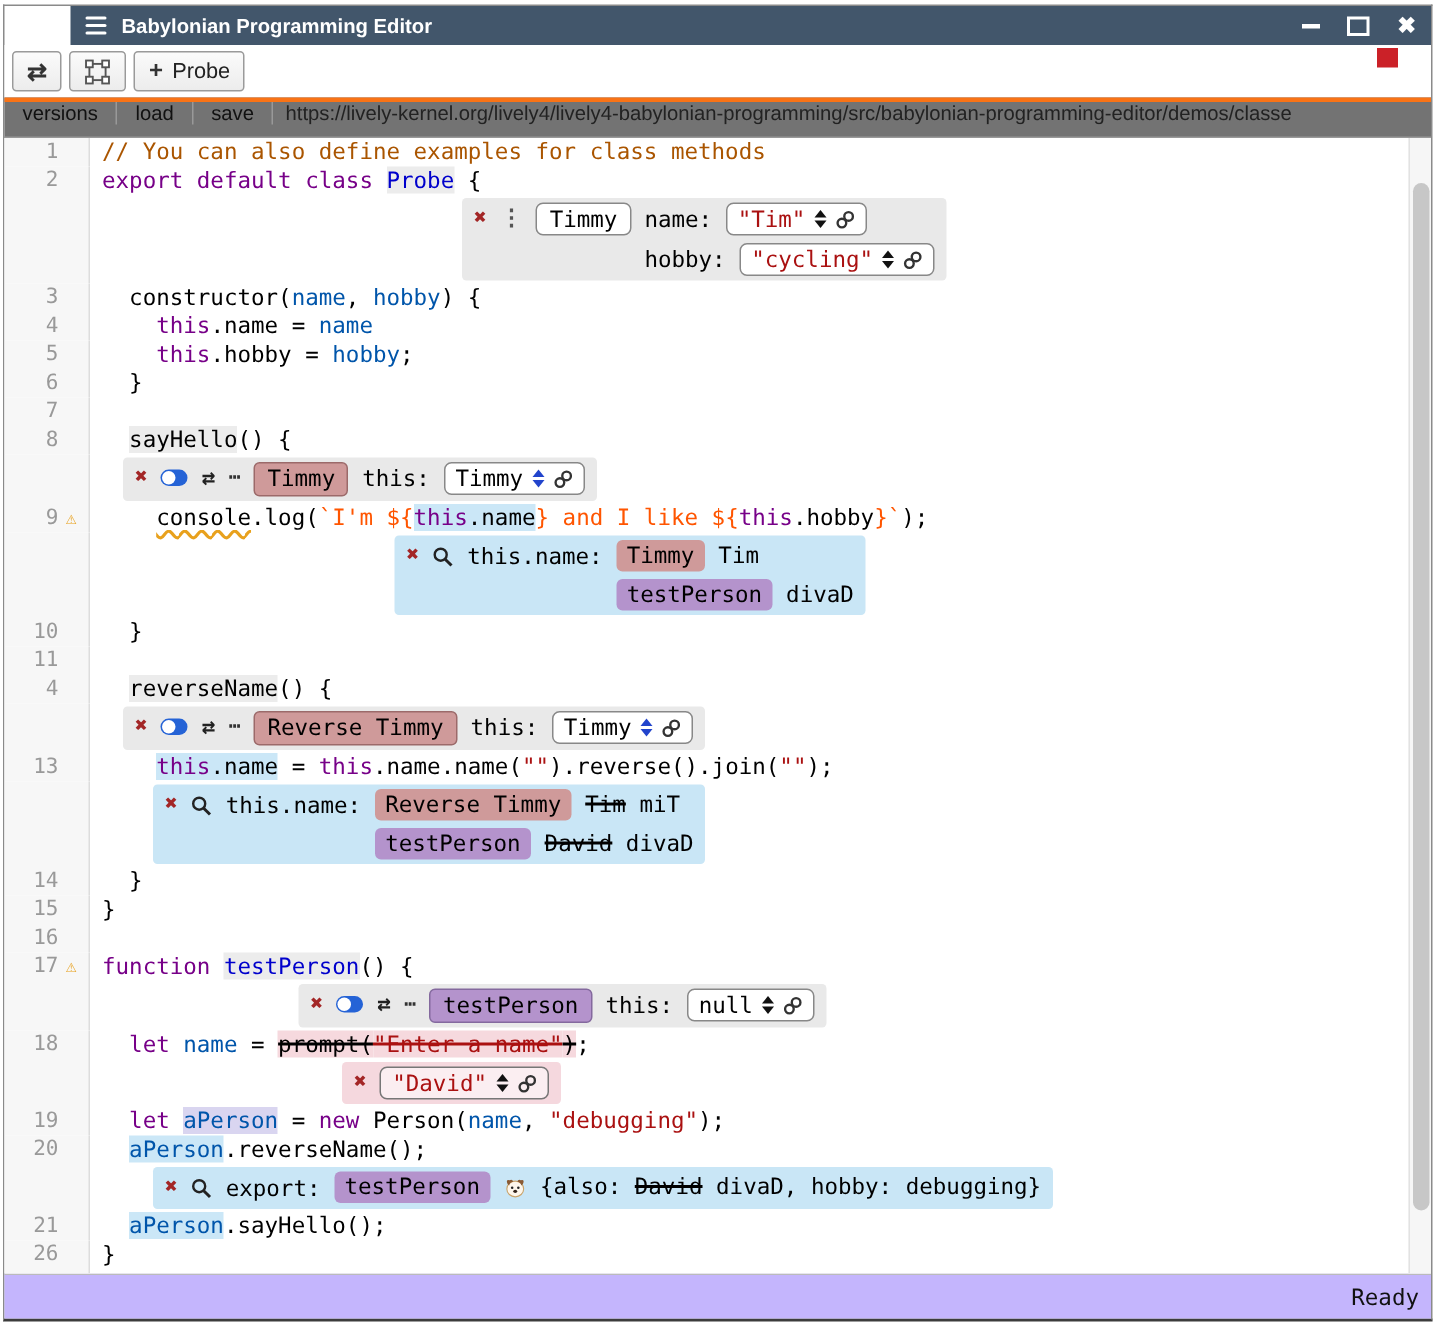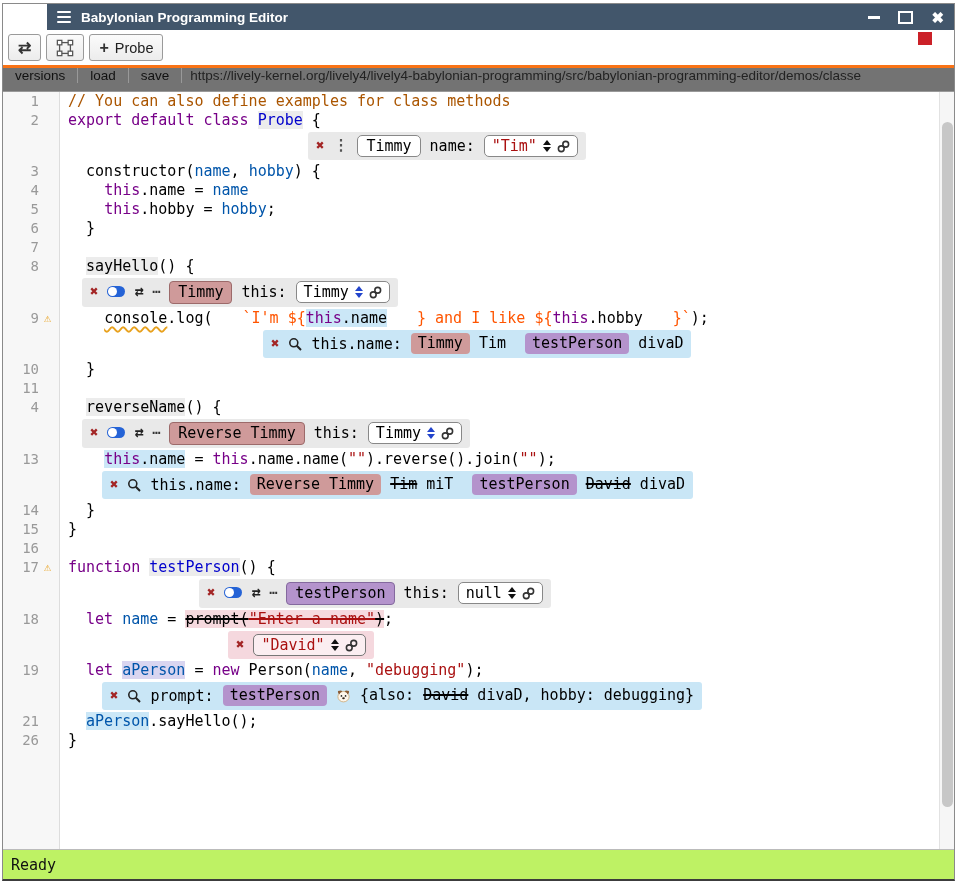--- a/index.html
+++ b/index.html
@@ -32,21 +32,21 @@
   .rows{flex:1;display:flex;flex-direction:column;overflow:hidden;font-family:"DejaVu Sans Mono","Liberation Mono",monospace;font-size:15px;}
   .row{display:flex;align-items:stretch;}
   .row.codeline{height:19px;}
   .row.filler{flex:1;}
   .ln{flex:0 0 57px;background:var(--gutter-bg);border-right:1px solid #ddd;display:flex;justify-content:flex-end;align-items:flex-start;padding-right:3px;box-sizing:border-box;}
   .lnum{display:inline-block;min-width:26px;text-align:right;color:#999;font-size:14px;line-height:19px;}
   .warnslot{display:inline-block;width:17px;text-align:center;font-size:12px;line-height:19px;color:var(--warn);}
   .code{flex:1;white-space:pre;line-height:19px;color:#000;padding-left:8px;}
   
   .comment{color:var(--comment);} .kw{color:var(--keyword);} .def{color:var(--def);}
-  .var{color:var(--variable);} .str{color:var(--string);} .str2{color:var(--string2);margin-left:30px;}
+  .var{color:var(--variable);} .str{color:var(--string);} .str2{color:var(--string2);}
   .hl-gray{background:var(--hl-gray);} .hl-blue{background:var(--hl-blue);} .hl-purple{background:var(--hl-purple);}
   .bg-pink{background:var(--strike-pink);}
   .strike{text-decoration:line-through;text-decoration-thickness:1.5px;}
   .squiggle{text-decoration:underline wavy var(--warn) 1.5px;text-underline-offset:3px;}
   
   .w{display:inline-flex;align-items:flex-start;gap:9px;border-radius:3px;padding:3px 8px;line-height:20px;margin:2px 0;vertical-align:top;}
   .w.gray{background:var(--example-bg);}
   .w.blue{background:var(--probe-bg);}
   .w.pink{background:var(--replacement-bg);}
   .icon-x{color:var(--close-red);font-weight:bold;font-size:14px;line-height:21px;cursor:pointer;}
@@ -56,40 +56,40 @@
   .icon-swap{color:#222;font-weight:bold;font-size:15px;line-height:21px;cursor:pointer;}
   .icon-more{color:#333;font-weight:bold;font-size:13px;line-height:21px;cursor:pointer;}
   .namebox{background:#fff;border:1.5px solid #888;border-radius:5px;padding:0 8px;height:22px;line-height:20px;box-sizing:border-box;cursor:text;}
   .badge{padding:0 7px;border-radius:4px;height:21px;line-height:21px;}
   .badge.rose{background:var(--badge-rose);}
   .badge.purple{background:var(--badge-purple);}
   .badge.hdr{border:1.5px solid transparent;height:23px;line-height:20px;box-sizing:border-box;padding:0 8px;cursor:pointer;}
   .badge.hdr.rose{border-color:var(--badge-rose-border);}
   .badge.hdr.purple{border-color:var(--badge-purple-border);}
   .plabel{line-height:22px;}
-  .pcol{display:inline-flex;flex-direction:row;gap:19px;}
+  .pcol{display:inline-flex;flex-direction:column;gap:5px;}
   .prow{display:inline-flex;align-items:center;gap:9px;}
   .pvals{display:inline;line-height:21px;}
   .pv{white-space:pre;}
   .stepper{display:inline-flex;align-items:center;gap:6px;background:#fff;border:1.5px solid #888;border-radius:5px;padding:0 7px;height:22px;box-sizing:border-box;cursor:pointer;}
   .stepper.pinkbox{background:#fbeef1;border-color:#777;}
   .sval.str{color:var(--string);} .sval.plain{color:#000;} .sval.null{color:#000000;}
   .arrows{display:inline-flex;flex-direction:column;gap:2px;cursor:pointer;}
   .arrows b{display:block;width:0;height:0;border-left:4px solid transparent;border-right:4px solid transparent;}
   .arrows b.u{border-bottom:5px solid #111;}
   .arrows b.d{border-top:5px solid #111;}
   .arrows.blue b.u{border-bottom-color:var(--arrow-blue);}
   .arrows.blue b.d{border-top-color:var(--arrow-blue);}
   .iconwrap{display:inline-flex;align-items:center;height:21px;}
   
   .vscroll{position:absolute;top:0;right:0;bottom:0;width:14px;background:#f6f6f6;border-left:1px solid #e2e2e2;}
   .thumb{position:absolute;top:30px;right:1px;width:11px;height:calc(100% - 72px);background:#c7c7c7;border-radius:6px;}
   
-  .statusbar{flex:0 0 29px;display:flex;align-items:center;padding:0 8px;background:#bef264;border-top:1px solid #bbb;
-             font-family:"DejaVu Sans Mono","Liberation Mono",monospace;font-size:15px;color:#111;}
+  .statusbar{flex:0 0 29px;display:flex;align-items:center;padding:0 8px;background:#c4b5fd;border-top:1px solid #bbb;
+             font-family:"DejaVu Sans Mono","Liberation Mono",monospace;font-size:15px;color:#111;justify-content:flex-end;}
 </style>
 </head>
 <body>
 
 <div class="window">
 
   <div class="titlebar">
     <span class="hamburger">
         <i></i>
         <i></i>
@@ -150,20 +150,23 @@
           <span class="code"><span class="kw">export default class</span><span> </span><span class="def hl-gray">Probe</span><span> {</span></span>
         </div>
         <div class="row">
           <span class="ln">
             <span class="lnum"></span>
             <span class="warnslot"></span>
           </span>
           <span class="code"><span class="w gray" style="margin-left: 240px;"><span class="icon-x">✖</span><span class="icon-dots">⋮</span><span class="namebox">Timmy</span><span class="pcol"><span class="prow"><span class="plabel">name:</span><span class="stepper"><span class="sval str">"Tim"</span><span class="arrows"><b class="u"></b><b class="d"></b></span><span class="iconwrap"><svg width="13" height="13" viewBox="0 0 14 14">
                         <circle cx="4.6" cy="9.4" r="3.1" fill="none" stroke="#333" stroke-width="1.7"></circle>
                         <circle cx="9.4" cy="4.6" r="3.1" fill="none" stroke="#333" stroke-width="1.7"></circle>
+                      </svg></span></span></span><span class="prow"><span class="plabel">hobby:</span><span class="stepper"><span class="sval str">"cycling"</span><span class="arrows"><b class="u"></b><b class="d"></b></span><span class="iconwrap"><svg width="13" height="13" viewBox="0 0 14 14">
+                        <circle cx="4.6" cy="9.4" r="3.1" fill="none" stroke="#333" stroke-width="1.7"></circle>
+                        <circle cx="9.4" cy="4.6" r="3.1" fill="none" stroke="#333" stroke-width="1.7"></circle>
                       </svg></span></span></span></span></span></span>
         </div>
         <div class="row codeline">
           <span class="ln">
             <span class="lnum">3</span>
             <span class="warnslot"></span>
           </span>
           <span class="code"><span>  constructor(</span><span class="var">name</span><span>, </span><span class="var">hobby</span><span>) {</span></span>
         </div>
         <div class="row codeline">
@@ -331,29 +334,36 @@
                     <circle cx="9.4" cy="4.6" r="3.1" fill="none" stroke="#333" stroke-width="1.7"></circle>
                   </svg></span></span></span></span>
         </div>
         <div class="row codeline">
           <span class="ln">
             <span class="lnum">19</span>
             <span class="warnslot"></span>
           </span>
           <span class="code"><span>  </span><span class="kw">let</span><span> </span><span class="var hl-purple">aPerson</span><span> = </span><span class="kw">new</span><span> Person(</span><span class="var">name</span><span>, </span><span class="str">"debugging"</span><span>);</span></span>
         </div>
+        <div class="row codeline">
+          <span class="ln">
+            <span class="lnum">20</span>
+            <span class="warnslot"></span>
+          </span>
+          <span class="code"><span>  </span><span class="var hl-blue">aPerson</span><span>.reverseName();</span></span>
+        </div>
         <div class="row">
           <span class="ln">
             <span class="lnum"></span>
             <span class="warnslot"></span>
           </span>
           <span class="code"><span class="w blue" style="margin-left: 34px;"><span class="icon-x">✖</span><span class="iconwrap"><svg width="14" height="14" viewBox="0 0 14 14">
                   <circle cx="5.8" cy="5.8" r="4" fill="none" stroke="#222" stroke-width="1.6"></circle>
                   <line x1="8.8" y1="8.8" x2="13" y2="13" stroke="#222" stroke-width="2"></line>
-                </svg></span><span class="plabel">prompt:</span><span class="pcol"><span class="prow"><span class="badge purple">testPerson</span><span class="iconwrap"><svg width="15" height="14" viewBox="0 0 16 15">
+                </svg></span><span class="plabel">export:</span><span class="pcol"><span class="prow"><span class="badge purple">testPerson</span><span class="iconwrap"><svg width="15" height="14" viewBox="0 0 16 15">
                       <ellipse cx="8" cy="8.2" rx="6" ry="5.6" fill="#fdf6ec" stroke="#caa36a" stroke-width="0.8"></ellipse>
                       <path d="M2.5 4.6 Q1 1.2 4 1.9 Q6 1 6.5 2.9 Q4 3.7 3.6 5.8 Z" fill="#8a5a33"></path>
                       <path d="M13.5 4.6 Q15 1.2 12 1.9 Q10 1 9.5 2.9 Q12 3.7 12.4 5.8 Z" fill="#8a5a33"></path>
                       <circle cx="5.8" cy="7.4" r="0.9" fill="#222"></circle>
                       <circle cx="10.2" cy="7.4" r="0.9" fill="#222"></circle>
                       <ellipse cx="8" cy="9.9" rx="1.4" ry="1.1" fill="#33231a"></ellipse>
                     </svg></span><span class="pvals"><span class="pv">{also: </span><span class="pv strike">David</span><span class="pv"> divaD, hobby: debugging}</span></span></span></span></span></span>
         </div>
         <div class="row codeline">
           <span class="ln">

